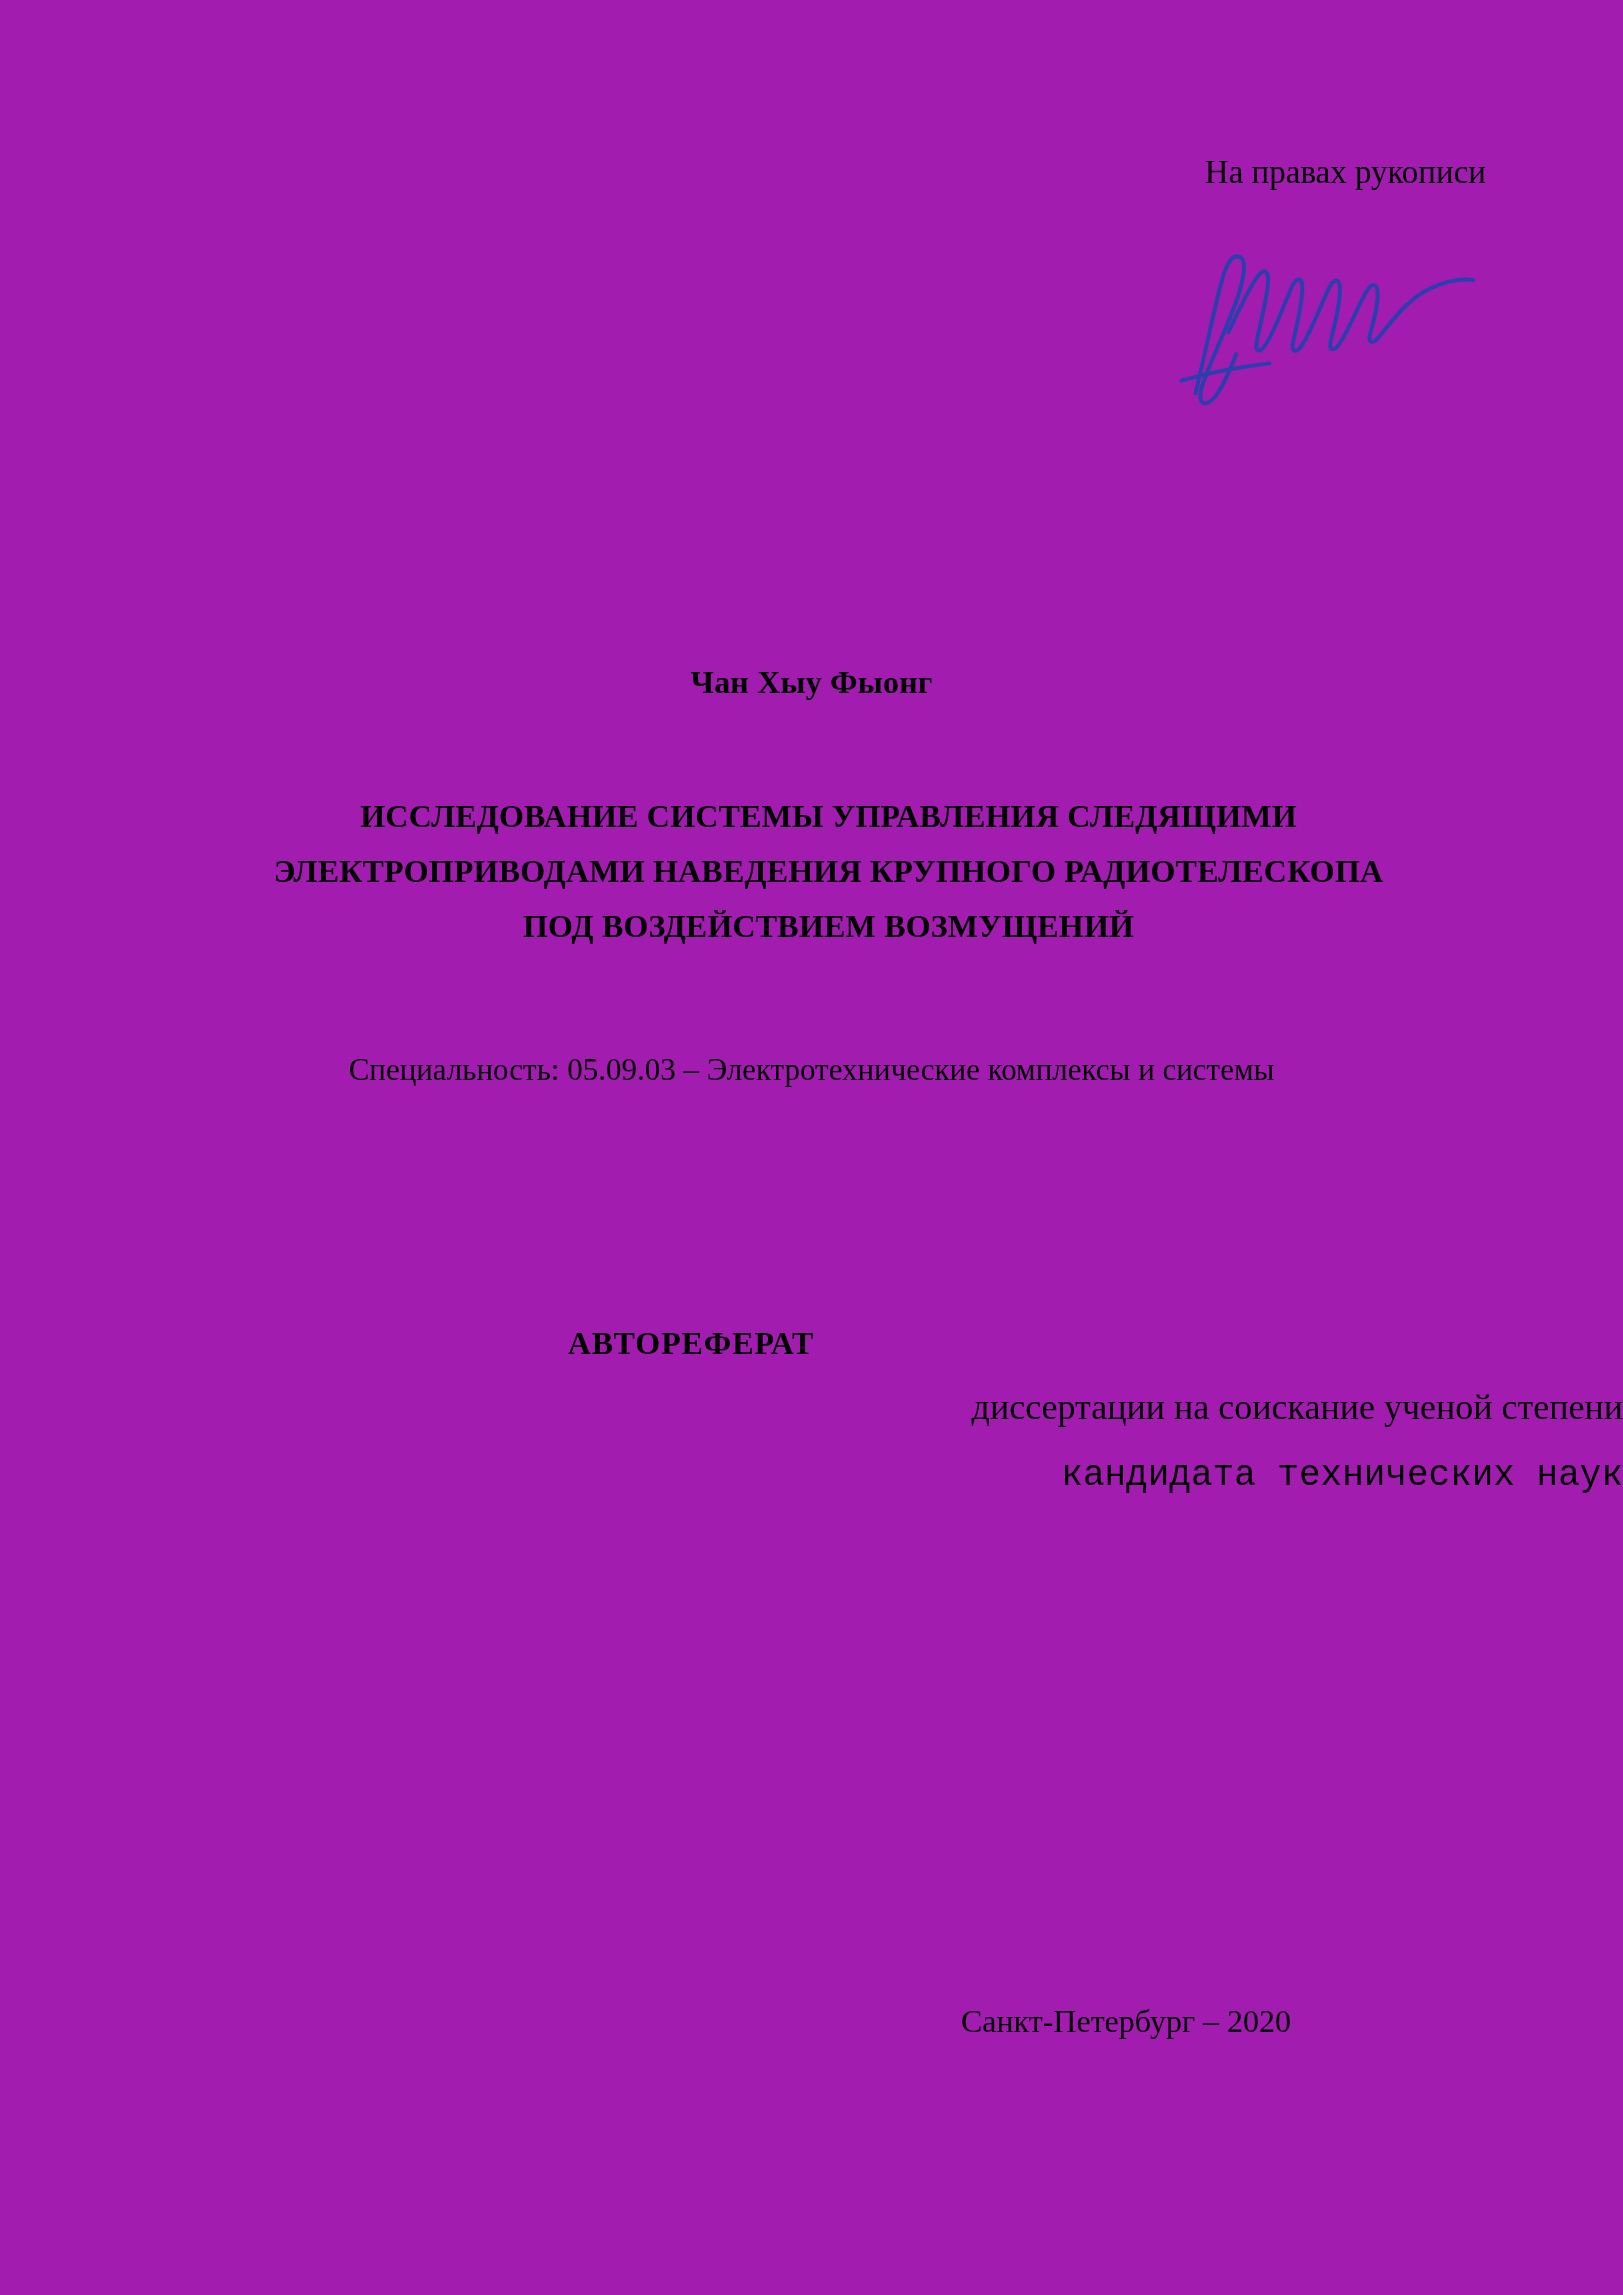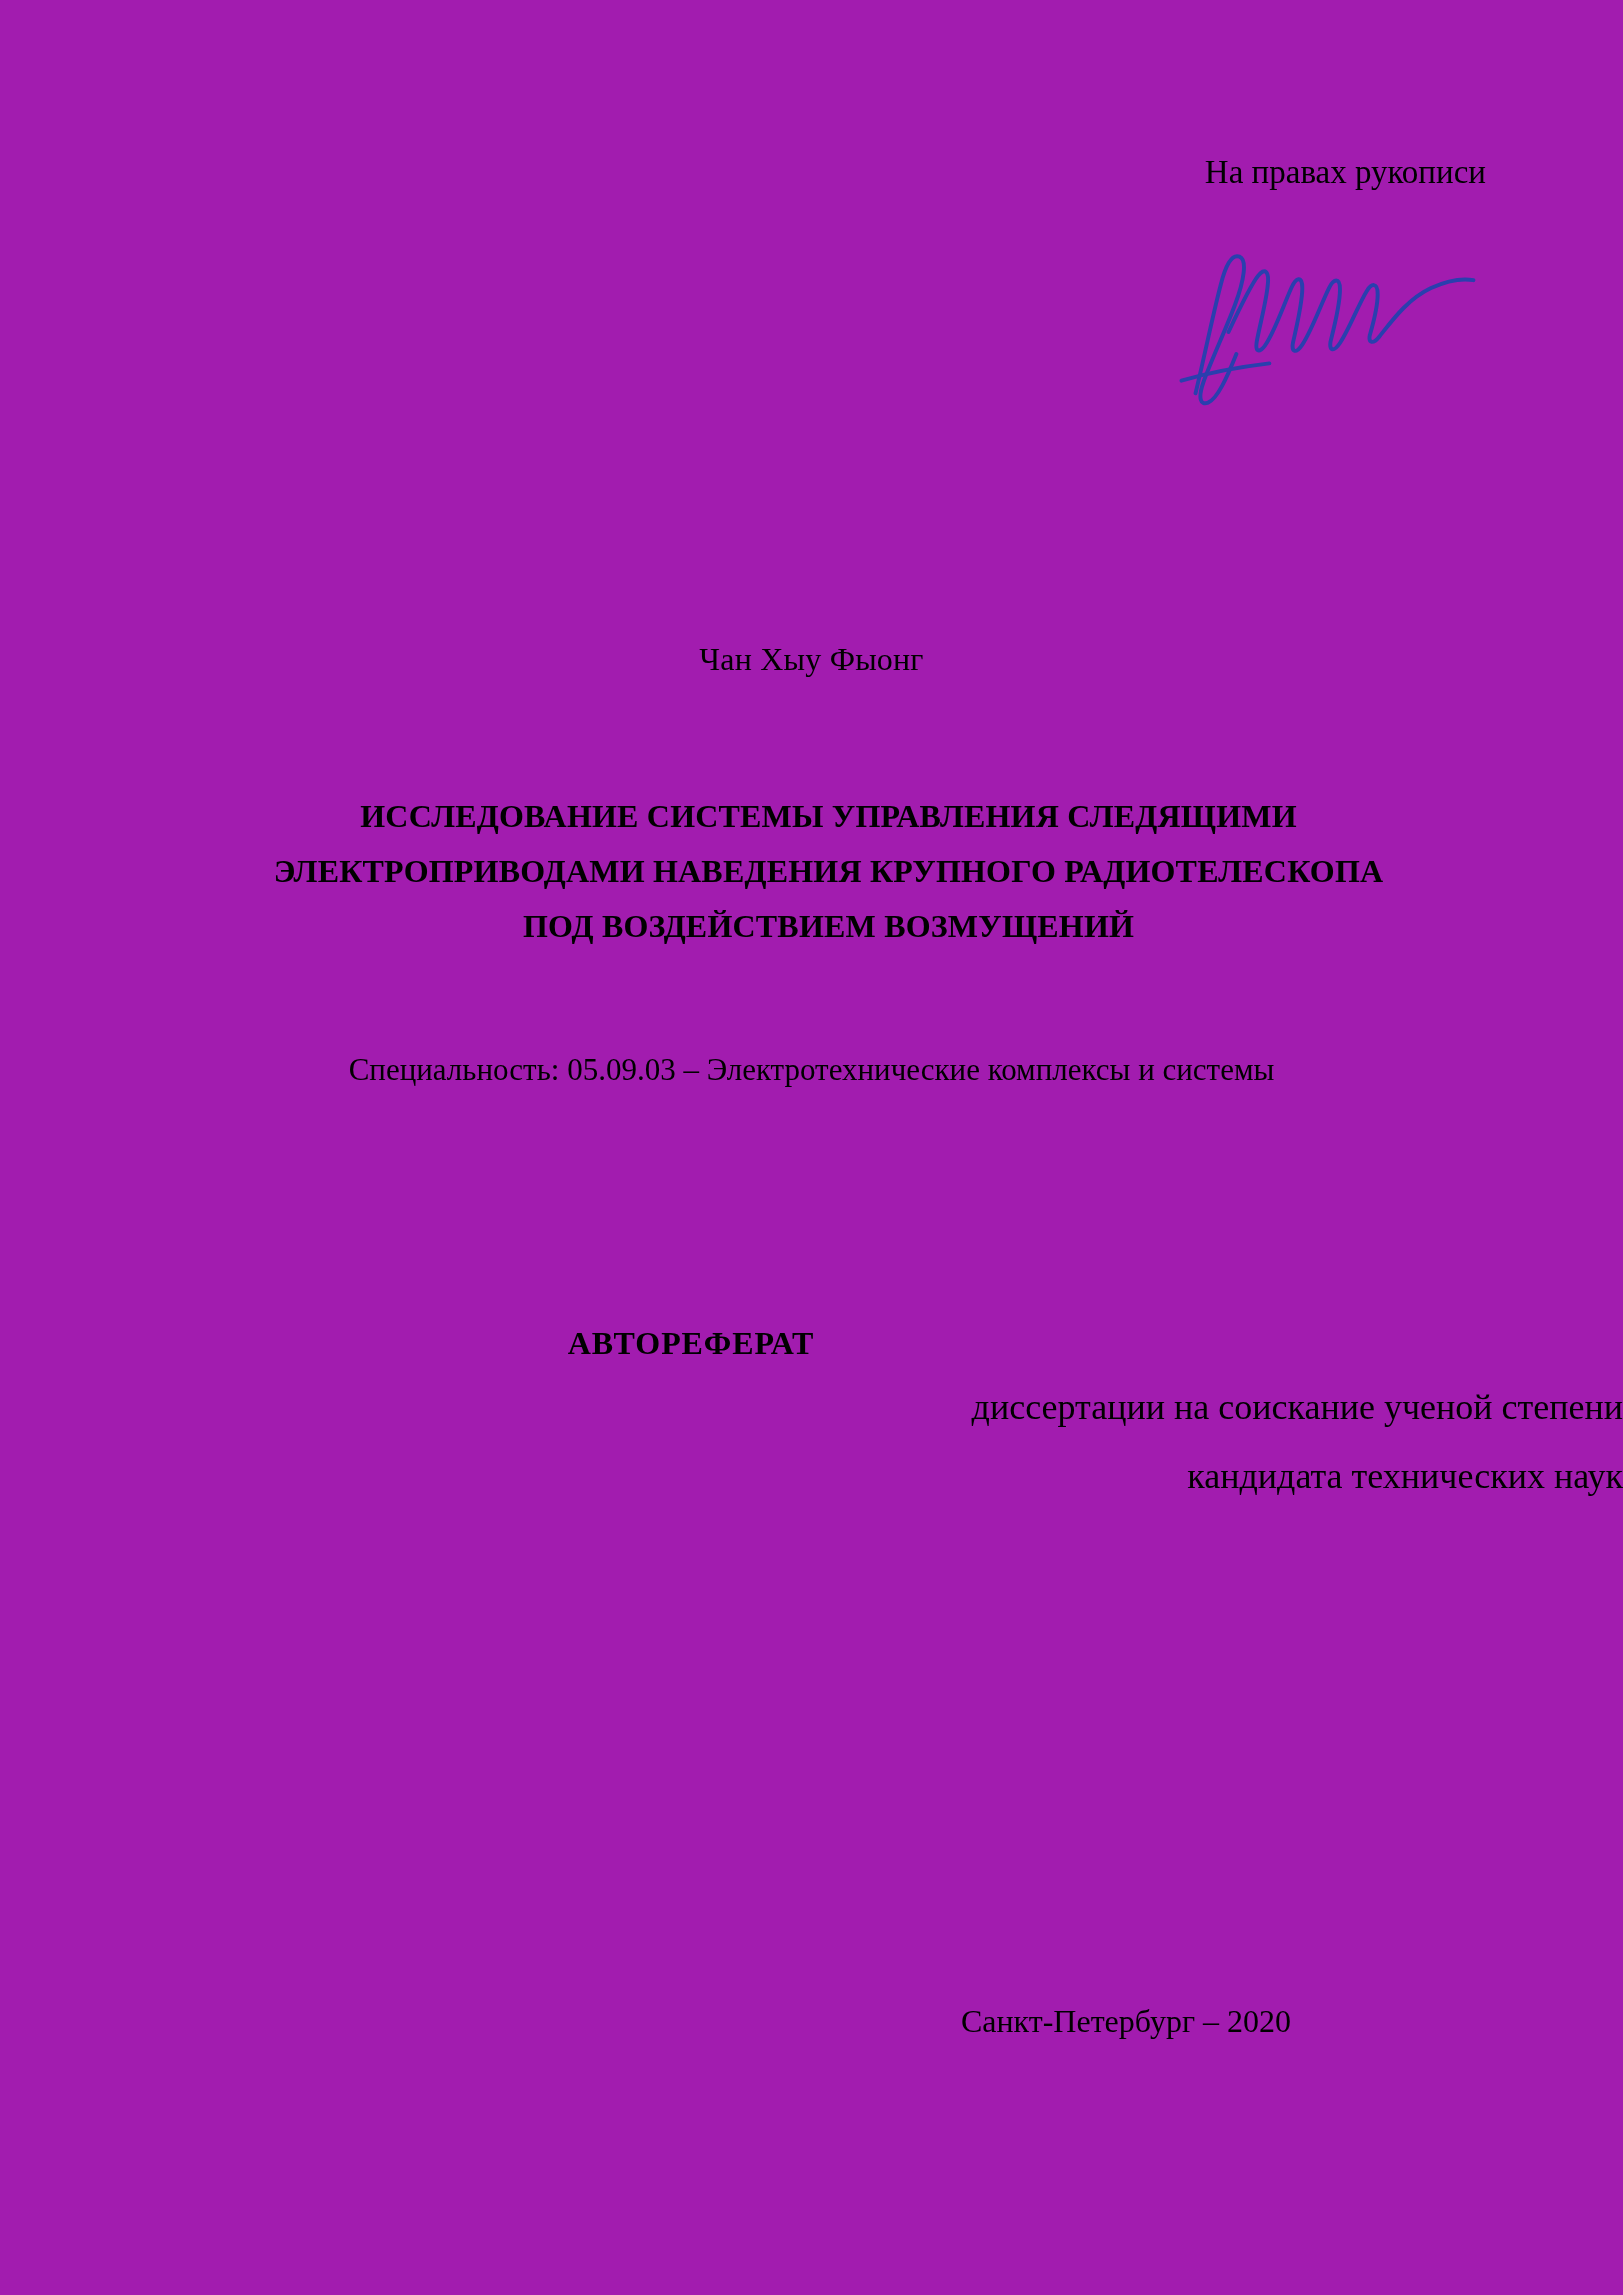--- a/index.html
+++ b/index.html
@@ -47,26 +47,26 @@
   }
   .signature svg {
     display: block;
     width: 100%;
     height: 100%;
   }
 
   
   .author {
     position: absolute;
-    top: 641px;
+    top: 664px;
     left: 0;
     width: 1623px;
     text-align: center;
     font-size: 32px;
-    font-weight: normal;
+    font-weight: bold;
     letter-spacing: 0.2px;
   }
 
   
   .title-block {
     position: absolute;
     top: 789px;
     left: 0;
     width: 1623px;
     text-align: center;
@@ -104,21 +104,21 @@
     letter-spacing: 0.9px;
   }
   .doc-sub {
     position: absolute;
     left: 0;
     width: 1623px;
     text-align: right;
     font-size: 36px;
   }
   .doc-sub.line1 { top: 1386px; }
-  .doc-sub.line2 { top: 1455px; }
+  .doc-sub.line2 { top: 1455px; font-family: Liberation Mono, monospace; }
 
   
   .place-year {
     position: absolute;
     top: 2003px;
     left: 0;
     width: 1291px;
     text-align: right;
     font-size: 32px;
   }

